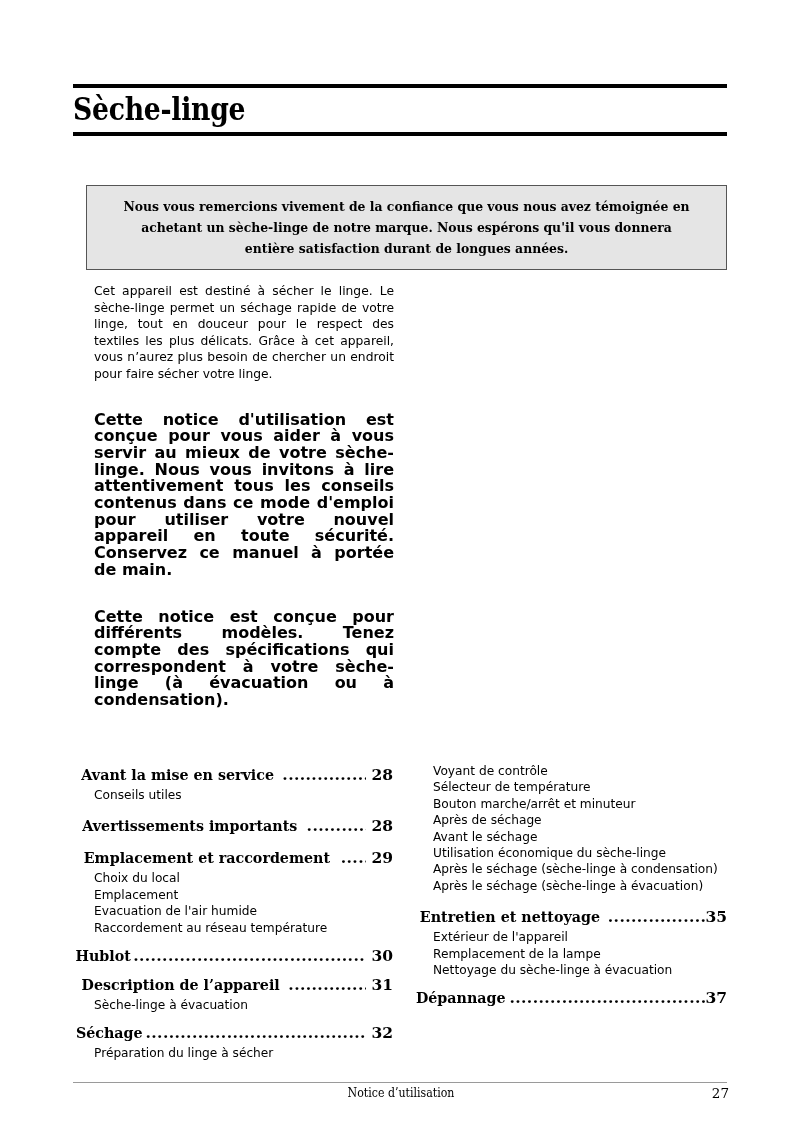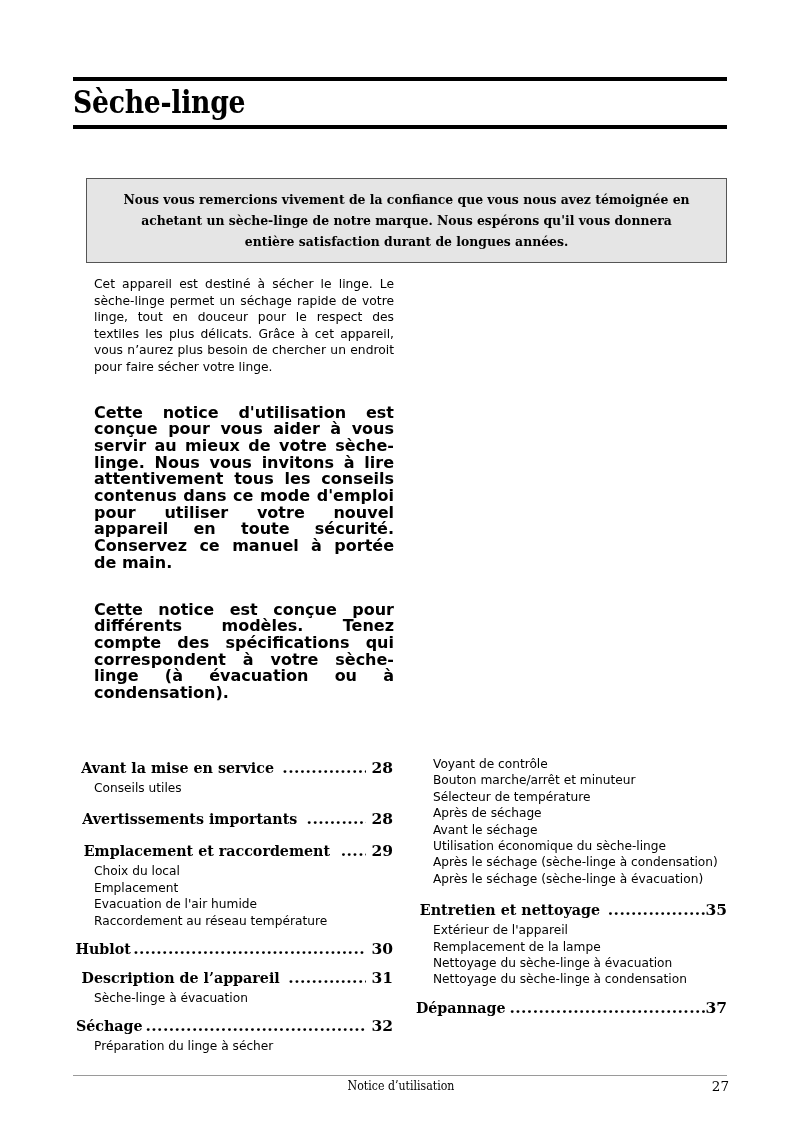--- a/index.html
+++ b/index.html
@@ -11,21 +11,21 @@
     width: 802px;
     height: 1134px;
     position: relative;
     font-family: "DejaVu Sans", sans-serif;
     color: #000000;
     overflow: hidden;
   }
 
   .page {
     position: absolute;
-    left: 0; top: 4px;
+    left: 0; top: 11px;
     width: 802px;
     height: 862px;
   }
 
   
   .title-rule-top {
     position: absolute;
     left: 73px;
     top: 73px;
     width: 654px;
@@ -275,39 +275,38 @@
         <span class="th-leader">.......................................................................................................</span>
         <span class="th-page">32</span>
       </div>
       <div class="toc-sub">Préparation du linge à sécher</div>
 
     </div>
 
     <div class="toc-col-right">
 
       <div class="toc-sub">Voyant de contrôle</div>
+      <div class="toc-sub">Sélecteur de température</div>
       <div class="toc-sub">Bouton marche/arrêt et minuteur</div>
-      <div class="toc-sub">Sélecteur de température</div>
       <div class="toc-sub">Après de séchage</div>
       <div class="toc-sub">Avant le séchage</div>
       <div class="toc-sub">Utilisation économique du sèche-linge</div>
       <div class="toc-sub">Après le séchage (sèche-linge à condensation)</div>
       <div class="toc-sub">Après le séchage (sèche-linge à évacuation)</div>
 
       <div class="toc-gap"></div>
 
       <div class="toc-head">
         <span class="th-label">Entretien et nettoyage</span>
         <span class="th-leader">.......................................................................................................</span>
         <span class="th-page">35</span>
       </div>
       <div class="toc-sub">Extérieur de l'appareil</div>
       <div class="toc-sub">Remplacement de la lampe</div>
       <div class="toc-sub">Nettoyage du sèche-linge à évacuation</div>
-      <div class="toc-sub">Nettoyage du sèche-linge à condensation</div>
 
       <div class="toc-gap-sm"></div>
 
       <div class="toc-head">
         <span class="th-label">Dépannage</span>
         <span class="th-leader">.......................................................................................................</span>
         <span class="th-page">37</span>
       </div>
 
     </div>

